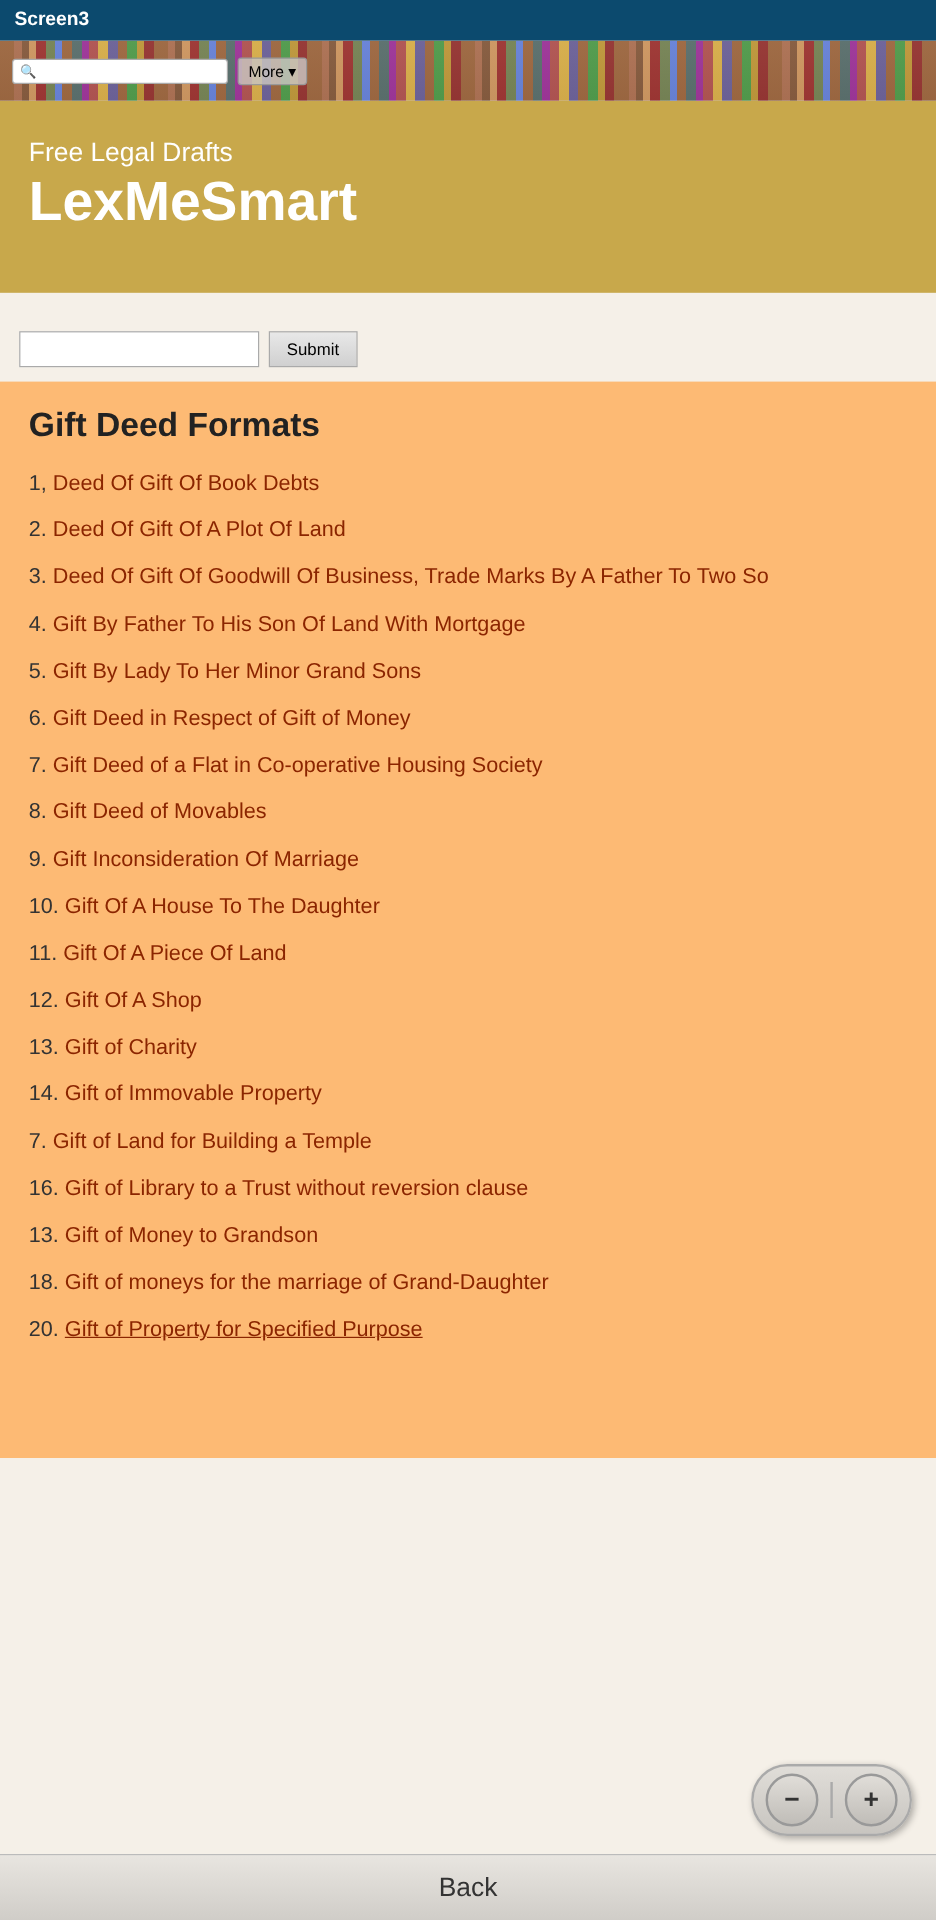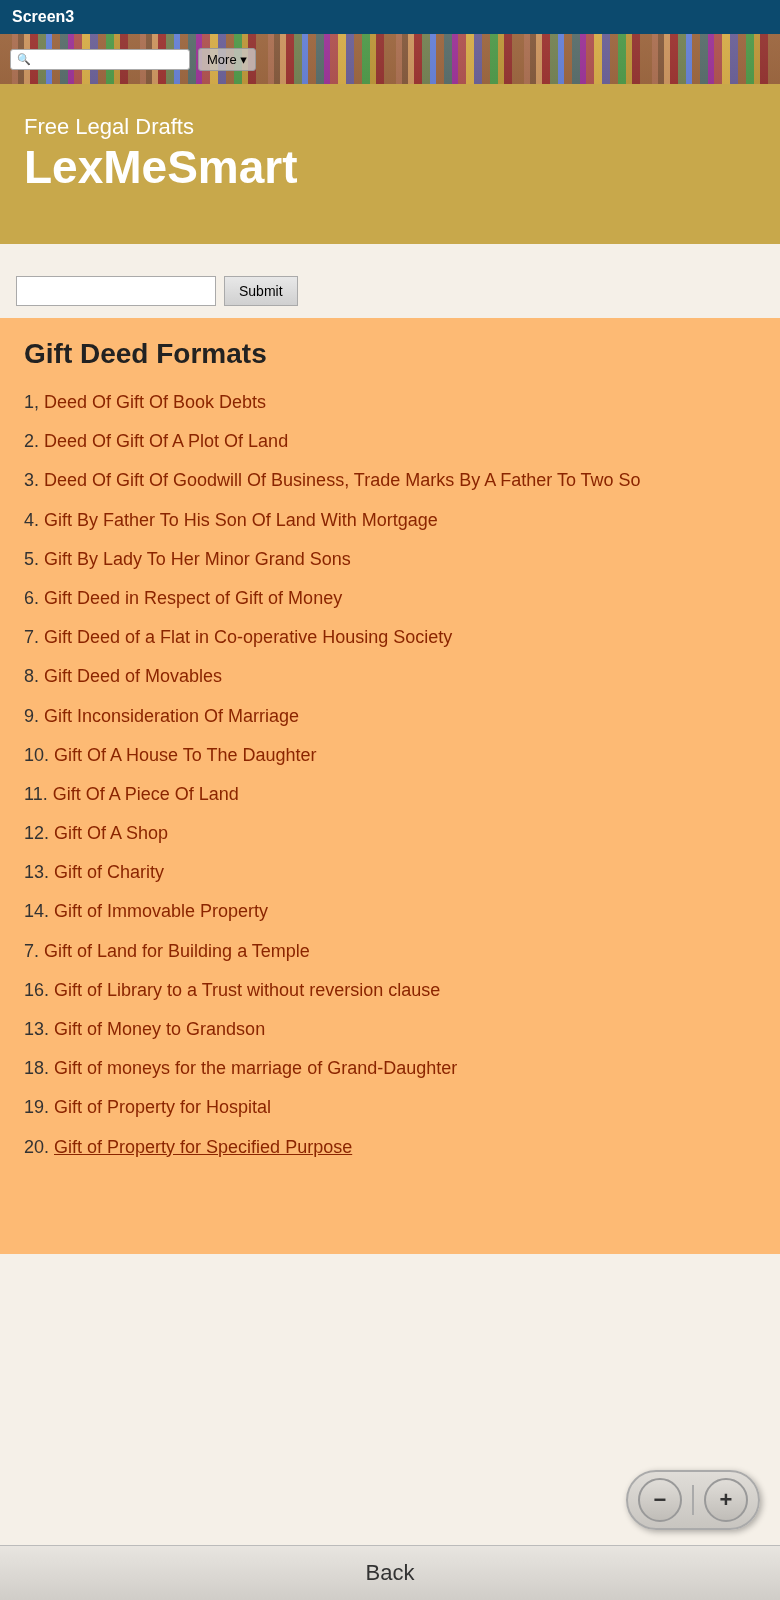--- a/index.html
+++ b/index.html
@@ -283,21 +283,20 @@
       <li><span class="item-number">9. </span><a href="#">Gift Inconsideration Of Marriage</a></li>
       <li><span class="item-number">10. </span><a href="#">Gift Of A House To The Daughter</a></li>
       <li><span class="item-number">11. </span><a href="#">Gift Of A Piece Of Land</a></li>
       <li><span class="item-number">12. </span><a href="#">Gift Of A Shop</a></li>
       <li><span class="item-number">13. </span><a href="#">Gift of Charity</a></li>
       <li><span class="item-number">14. </span><a href="#">Gift of Immovable Property</a></li>
       <li><span class="item-number">7. </span><a href="#">Gift of Land for Building a Temple</a></li>
       <li><span class="item-number">16. </span><a href="#">Gift of Library to a Trust without reversion clause</a></li>
       <li><span class="item-number">13. </span><a href="#">Gift of Money to Grandson</a></li>
       <li><span class="item-number">18. </span><a href="#">Gift of moneys for the marriage of Grand-Daughter</a></li>
-      <li><span class="item-number">19. </span><a href="#">Gift of Property for Hospital</a></li>
       <li class="active-link"><span class="item-number">20. </span><a href="#">Gift of Property for Specified Purpose</a></li>
     </ul>
 </div>
 
 <div id="zoom-controls">
   <button id="zoom-out-btn">−</button>
   <div id="zoom-divider"></div>
   <button id="zoom-in-btn">+</button>
 </div>
 

